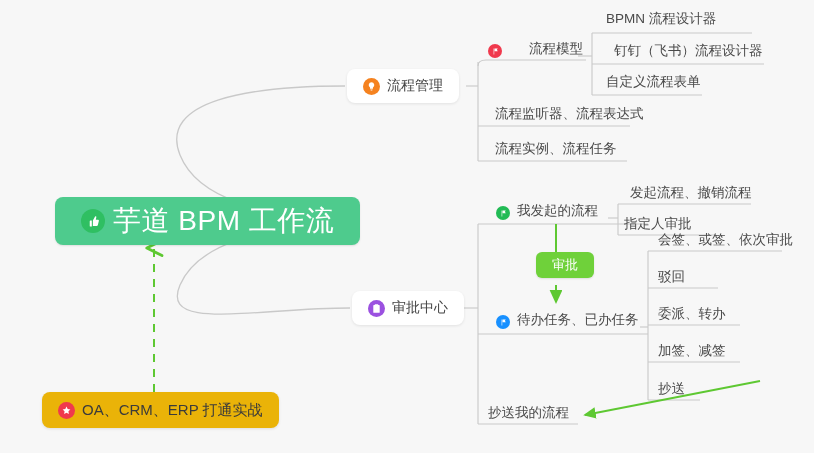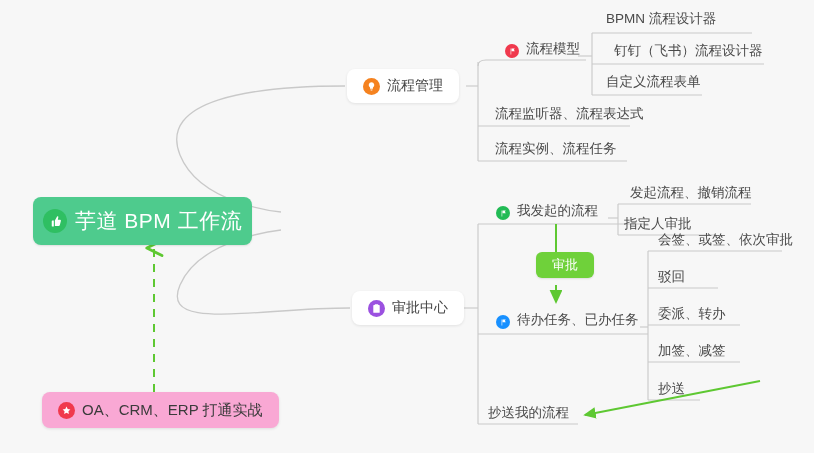--- a/index.html
+++ b/index.html
@@ -29,26 +29,27 @@
     box-sizing: border-box;
     white-space: nowrap;
     display: flex;
     align-items: center;
   }
 
   
   .root-node {
     background: #4ecb8d;
     border-radius: 8px;
-    padding: 0 10px;
+    padding: 0 26px;
     height: 48px;
     box-shadow: 0 1px 2px rgba(0,0,0,0.10);
     color: #ffffff;
-    font-size: 21px;
+    font-size: 28px;
     letter-spacing: 0.5px;
+    margin-left: 22px;
   }
   .root-node .label { color:#fff; }
 
   
   .card-node {
     background: #ffffff;
     border-radius: 8px;
     padding: 0 16px;
     height: 34px;
     box-shadow: 0 1px 3px rgba(0,0,0,0.09);
@@ -94,21 +95,21 @@
     color: #ffffff;
     font-size: 13px;
     height: 26px;
     padding: 0 16px;
     justify-content: center;
     box-shadow: 0 1px 2px rgba(0,0,0,0.10);
   }
 
   
   .callout-node {
-    background: #f9a8d4;
+    background: #eab308;
     border-radius: 8px;
     padding: 0 16px;
     height: 36px;
     box-shadow: 0 1px 3px rgba(0,0,0,0.10);
     color: #3b3b3b;
     font-size: 15px;
   }
 </style>
 </head>
 <body>
@@ -179,21 +180,21 @@
 
   <div class="node card-node" style="left:347px; top:69px;align-items:center;">
     <span class="icon icon-md ic-orange">
       <svg viewBox="0 0 24 24" width="11" height="11" fill="#ffffff">
         <path d="M12 3a6 6 0 0 0-3.2 11.1V17h6.4v-2.9A6 6 0 0 0 12 3zm-2.2 15.4h4.4v1.1a1 1 0 0 1-1 1h-2.4a1 1 0 0 1-1-1z"></path>
       </svg>
     </span>
     <span>流程管理</span>
   </div>
 
-  <div class="node text-node with-icon" style="left:501px; top:38px;">
+  <div class="node text-node with-icon" style="left:484px; top:38px;gap:20px;">
     <span class="icon icon-sm ic-red">
       <svg viewBox="0 0 24 24" width="9" height="9" fill="#ffffff">
         <path d="M7 4h1.6v16H7zm2.6 0H18l-2.3 3.4L18 11H9.6z"></path>
       </svg>
     </span>
     <span>流程模型</span>
   </div>
 
   <div class="node text-node" style="left:600px; top:8px;">
     <span>BPMN 流程设计器</span>

